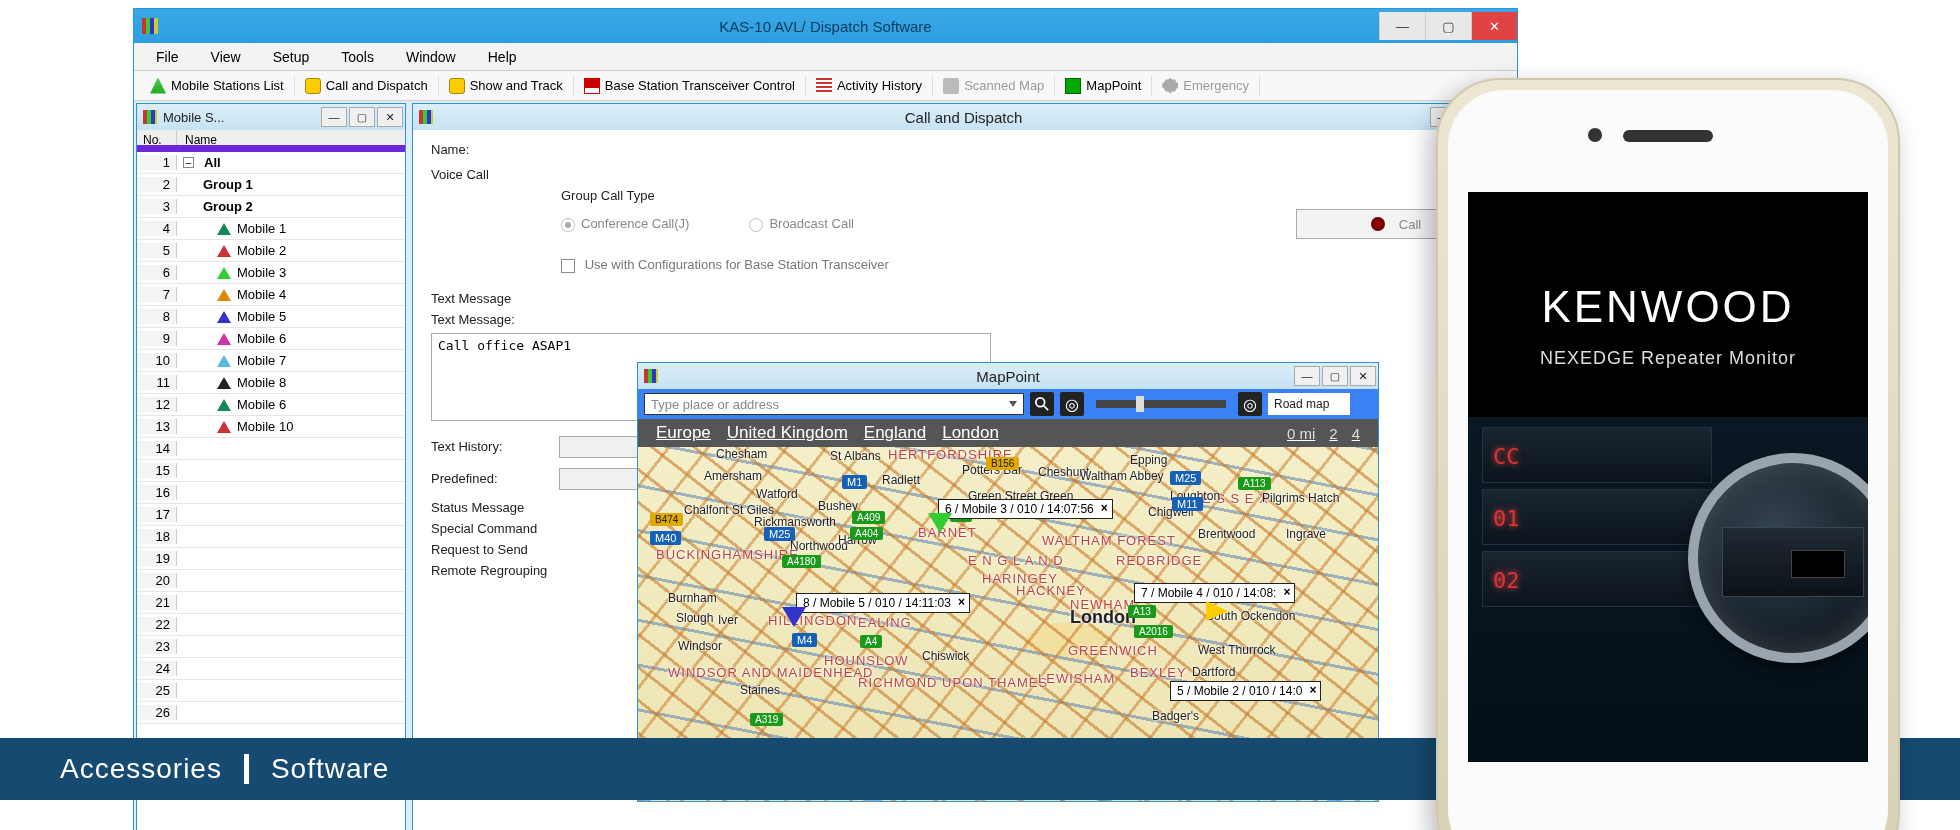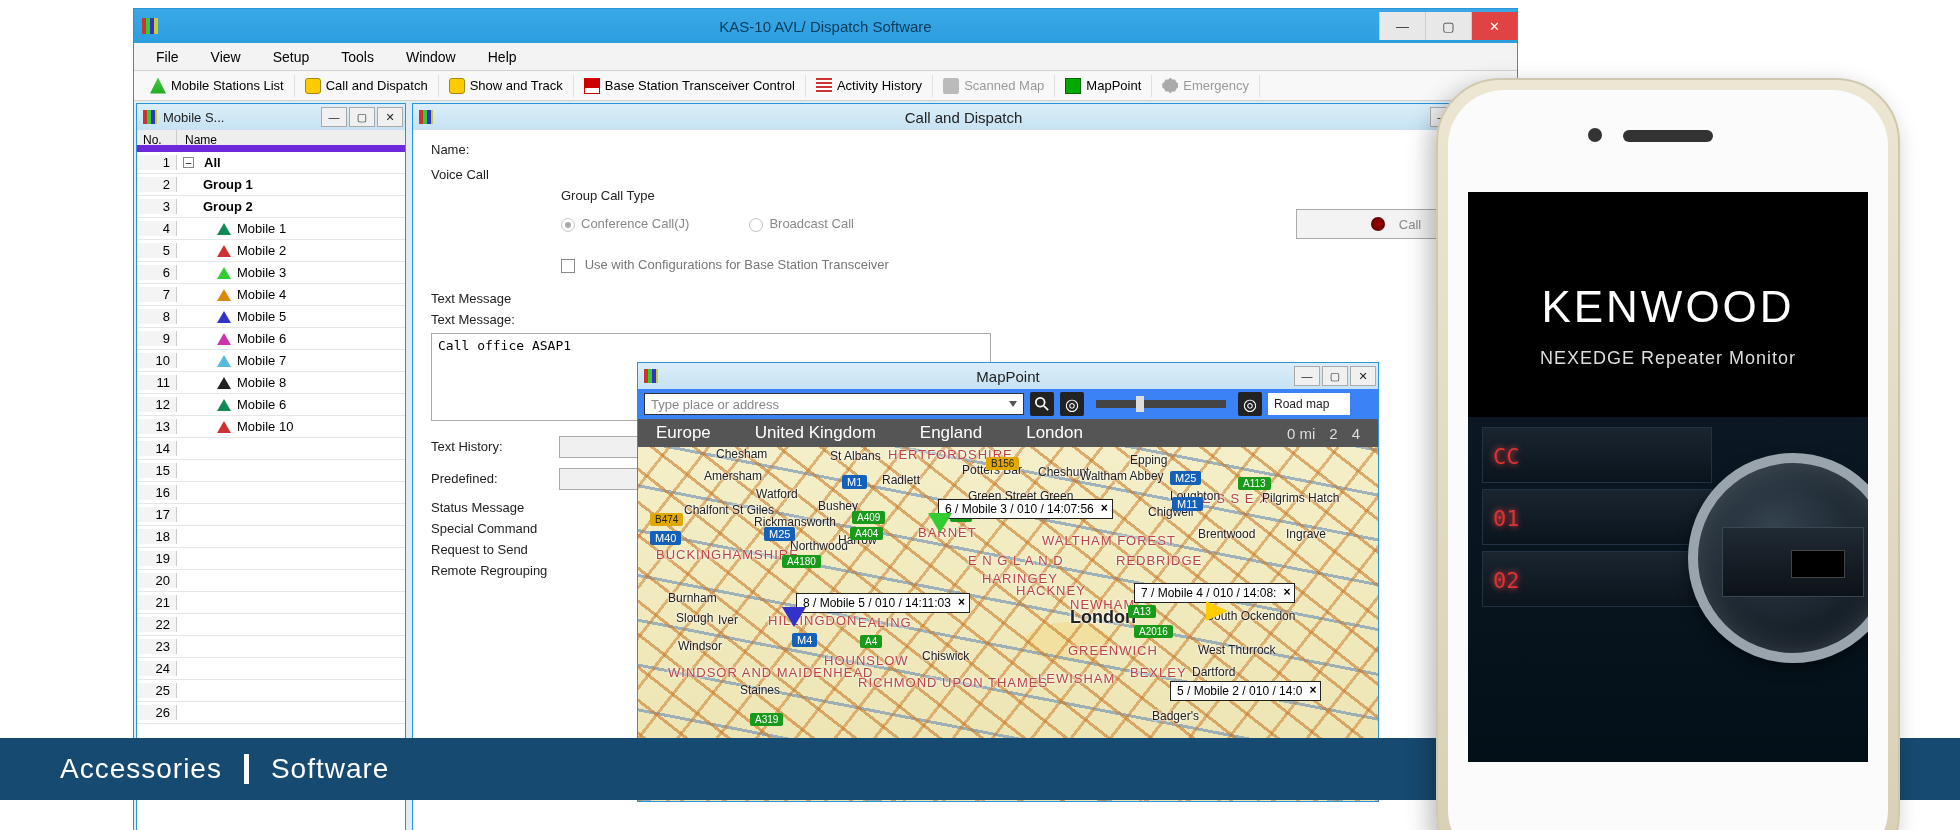--- a/index.html
+++ b/index.html
@@ -215,22 +215,22 @@
   }
   .sqbtn{width:24px;height:24px;background:#222;display:flex;align-items:center;justify-content:center;border-radius:2px;}
   .sqbtn svg{fill:#fff;}
   .slider{
     width:130px;height:8px;background:#444;position:relative;margin:0 6px;
   }
   .slider::before{content:"";position:absolute;left:40px;top:-4px;width:8px;height:16px;background:#ddd;}
   .maptype{width:82px;height:22px;background:#fff;color:#222;font-size:12px;display:flex;align-items:center;padding:0 6px;}
   .breadcrumb{
     height:28px; background:#555; color:#fff;
-    display:flex; align-items:center; gap:44px;
-    padding:0 18px; font-size:17px;
+    display:flex; align-items:center; gap:16px;
+    padding:0 18px; font-size:17px;text-decoration:underline;
   }
   .breadcrumb .scale{
     margin-left:auto; font-size:15px; color:#ddd;
     display:flex; gap:14px;
   }
   .mapcanvas{
     position:relative; flex:1;
     background:
       repeating-linear-gradient(38deg, rgba(200,120,40,.58) 0 3px, transparent 3px 26px),
       repeating-linear-gradient(-52deg, rgba(200,120,40,.5) 0 3px, transparent 3px 31px),

